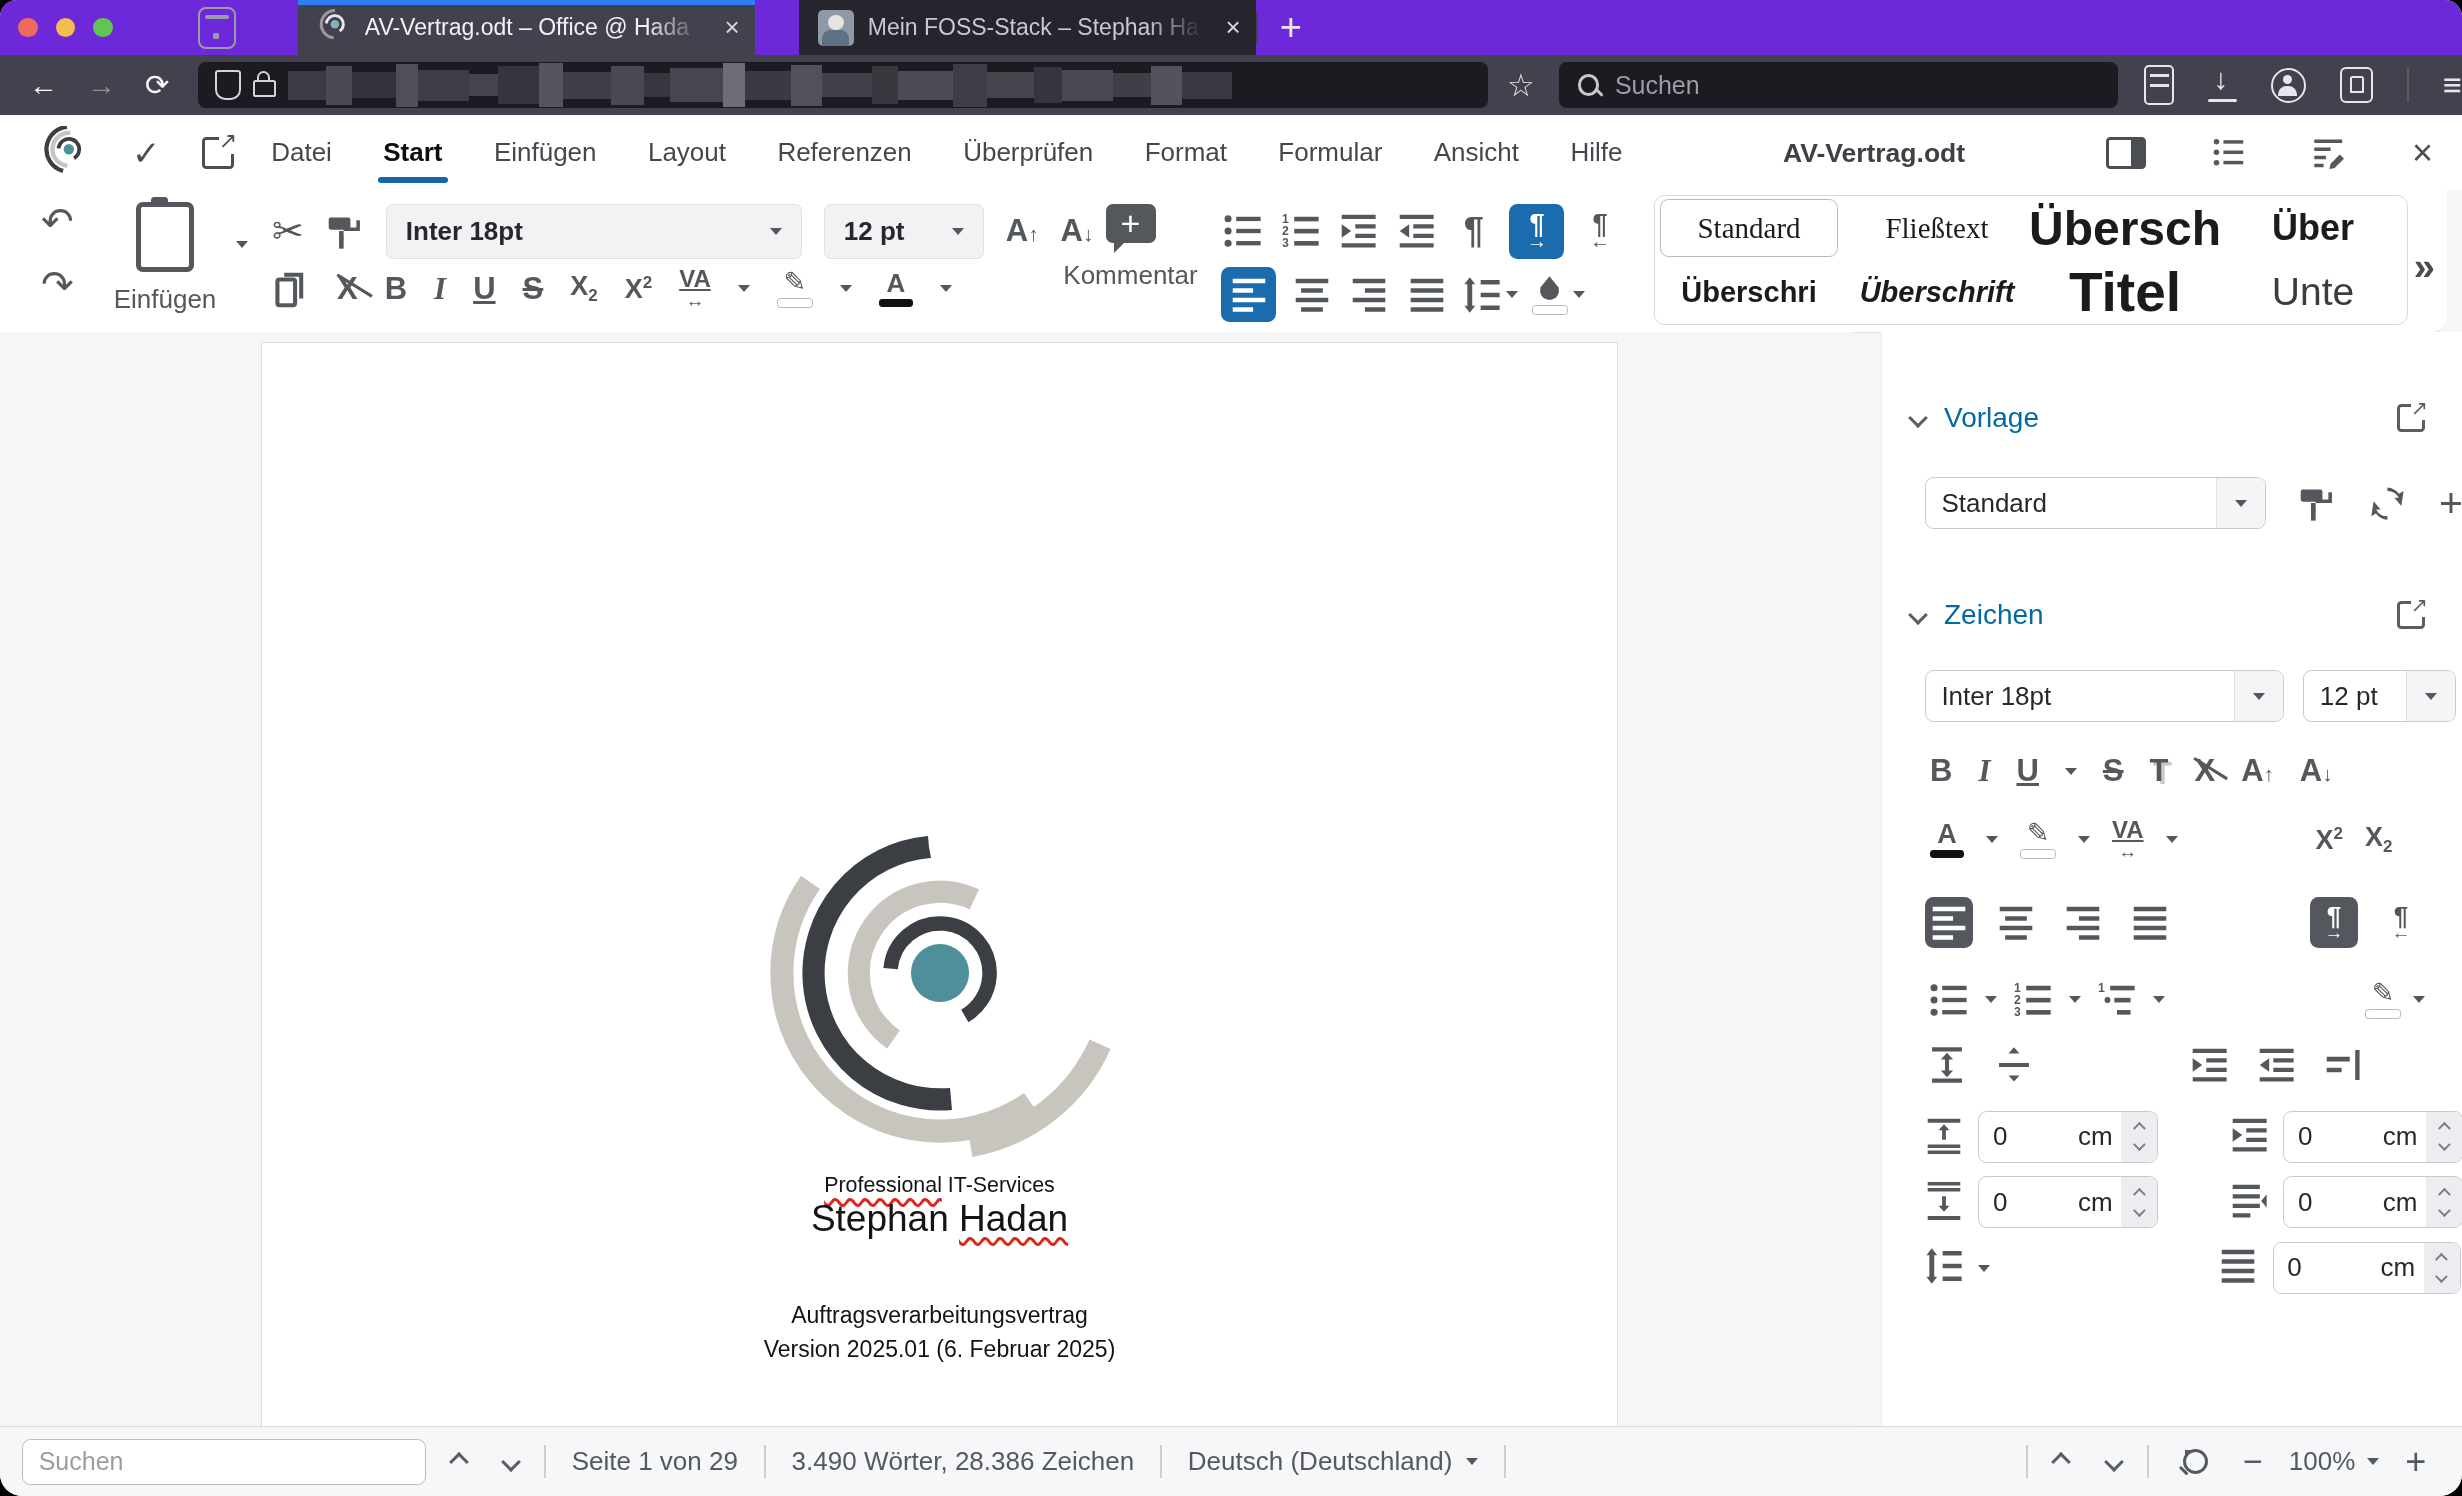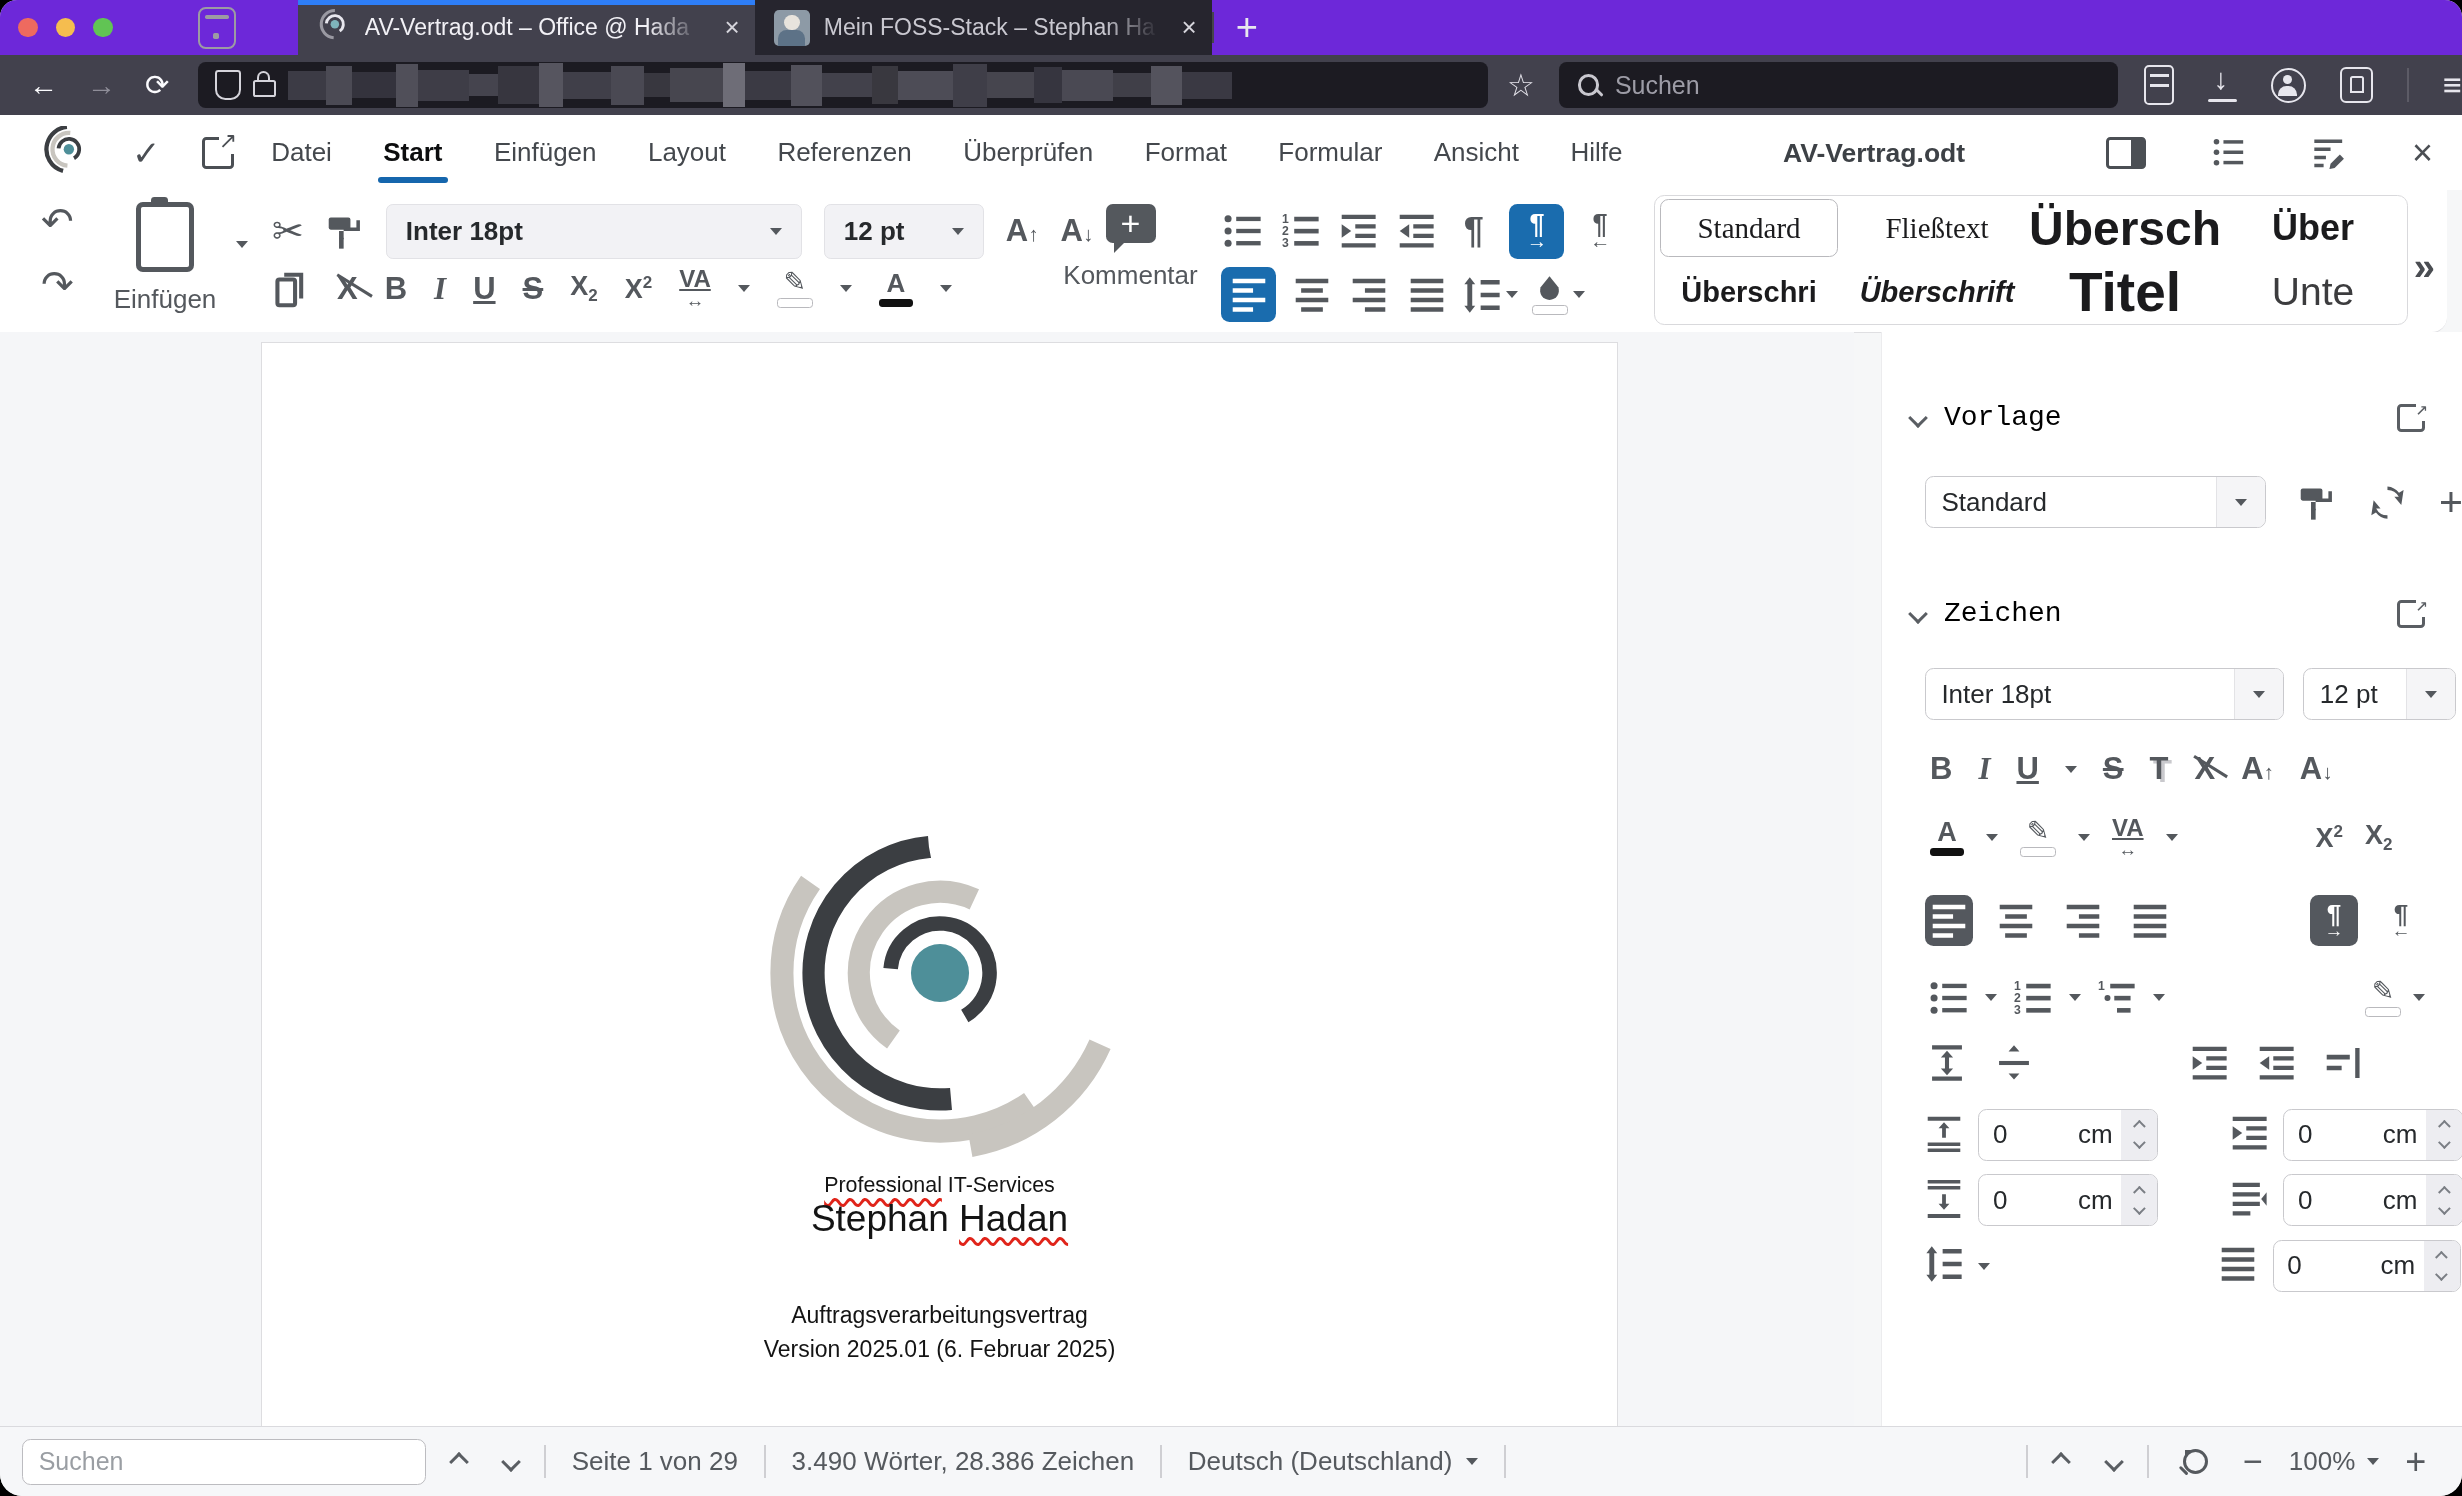--- a/index.html
+++ b/index.html
@@ -6,21 +6,21 @@
   .window{position:relative;width:2462px;height:1496px;font-family:"Liberation Sans",sans-serif;
     border-radius:17px 17px 22px 22px;overflow:hidden;background:#f6f7f8;}
   .abs{position:absolute;}
   .row{display:flex;align-items:center;}
   
   .tabbar{position:absolute;left:0;top:0;width:100%;height:55px;background:#6d28d9;display:flex;align-items:center;}
   .light{width:19.7px;height:19.7px;border-radius:50%;margin-left:18px;}
   .fxview{width:34px;height:38px;border:2.6px solid #9c9ba3;border-radius:7.7px;margin-left:85px;position:relative;}
   .fxview::before{content:"";position:absolute;left:5.1px;top:6.8px;right:5.1px;height:3.4px;background:#9c9ba3;border-radius:1.7px;}
   .fxview::after{content:"";position:absolute;left:13px;bottom:7.7px;width:6px;height:6px;background:#9c9ba3;border-radius:1.7px;}
-  .tab{height:55px;width:457px;display:flex;align-items:center;position:relative;color:#f2f1f6;font-size:23px;}
+  .tab{height:55px;width:457px;display:flex;align-items:center;position:relative;color:#f2f1f6;font-size:23px;margin-left:44px;}
   .tab.active{background:#42414d;}
   .tab.active::before{content:"";position:absolute;left:0;top:0;width:100%;height:5.1px;background:#2e7ef7;}
   .tab .fav{margin:0 13.7px 0 19px;flex:none;}
   .tab-title{white-space:nowrap;overflow:hidden;flex:1;
     -webkit-mask-image:linear-gradient(90deg,#000 82%,transparent 98%);mask-image:linear-gradient(90deg,#000 82%,transparent 98%);}
   .tab-x{flex:none;margin:0 15.4px;color:#d6d5dc;font-size:26px;}
   .tabdiv{width:1.7px;height:31px;background:#45444e;}
   .avatar{width:36px;height:36px;border-radius:5.1px;background:#8d9aa6;position:relative;overflow:hidden;}
   .avatar::before{content:"";position:absolute;left:10.3px;top:5.1px;width:15.4px;height:15.4px;border-radius:50%;background:#e8e4dd;}
   .avatar::after{content:"";position:absolute;left:4.3px;top:20.5px;width:27px;height:17px;border-radius:8.5px 8.5px 0 0;background:#5d7287;}
@@ -106,21 +106,21 @@
   .content{position:absolute;left:0;top:332px;width:100%;height:1094px;}
   .canvas{position:absolute;left:0;top:0;width:1854px;height:100%;background:#f5f6f8;overflow:hidden;}
   .page{position:absolute;left:261px;top:10.3px;width:1355px;height:1084px;background:#fff;border:0.9px solid #dddde0;}
   .hdr-tbl{position:absolute;left:124px;top:73px;width:1101px;height:39px;display:flex;border:1.7px solid #4c4c4e;font-size:19.7px;color:#111;}
   .hdr-c{flex:1;display:flex;align-items:center;padding:0 10.3px;}
   .hdr-c+.hdr-c{border-left:1.7px solid #4c4c4e;justify-content:flex-end;}
   .docblock{position:absolute;left:0;top:821px;width:100%;text-align:center;color:#141414;}
   .wavy{text-decoration:underline;text-decoration-style:wavy;text-decoration-color:#e0241a;text-decoration-thickness:2.6px;text-underline-offset:6px;}
   
   .sidebar{position:absolute;left:1881px;top:0;width:581px;height:100%;background:#fff;border-left:0.9px solid #ececee;}
-  .sect-h{display:flex;align-items:center;margin:0 38px 0 29px;font-size:28px;color:#000000;font-family:Liberation Mono, monospace;}
+  .sect-h{display:flex;align-items:center;margin:0 38px 0 29px;font-size:28px;color:#0369a1;}
   .sect-h .ttl{margin-left:19px;}
   .chv{display:inline-block;width:11px;height:11px;border-right:3.4px solid #5a5e63;border-bottom:3.4px solid #5a5e63;}
   .chv.d{transform:rotate(45deg);}
   .chv.u{transform:rotate(-135deg);}
   .popout{margin-left:auto;width:22px;height:22px;border:3px solid #5a5e63;border-radius:4.3px;position:relative;}
   .popout::before{content:"↗";position:absolute;right:-6px;top:-11px;font-size:20.5px;background:#fff;color:#5a5e63;}
   .combo-w{height:50px;background:#fff;border:1.7px solid #c9c9cd;border-radius:8.5px;display:flex;align-items:center;font-size:26px;color:#26292c;padding-left:15.4px;overflow:hidden;}
   .combo-w .seg{margin-left:auto;height:100%;width:48px;background:#f5f5f7;display:flex;align-items:center;justify-content:center;border-left:0.9px solid #e3e3e6;}
   .sb-ic{display:flex;align-items:center;justify-content:center;min-width:48px;height:51px;}
   .sb-act{background:#54585e;border-radius:8.5px;}

